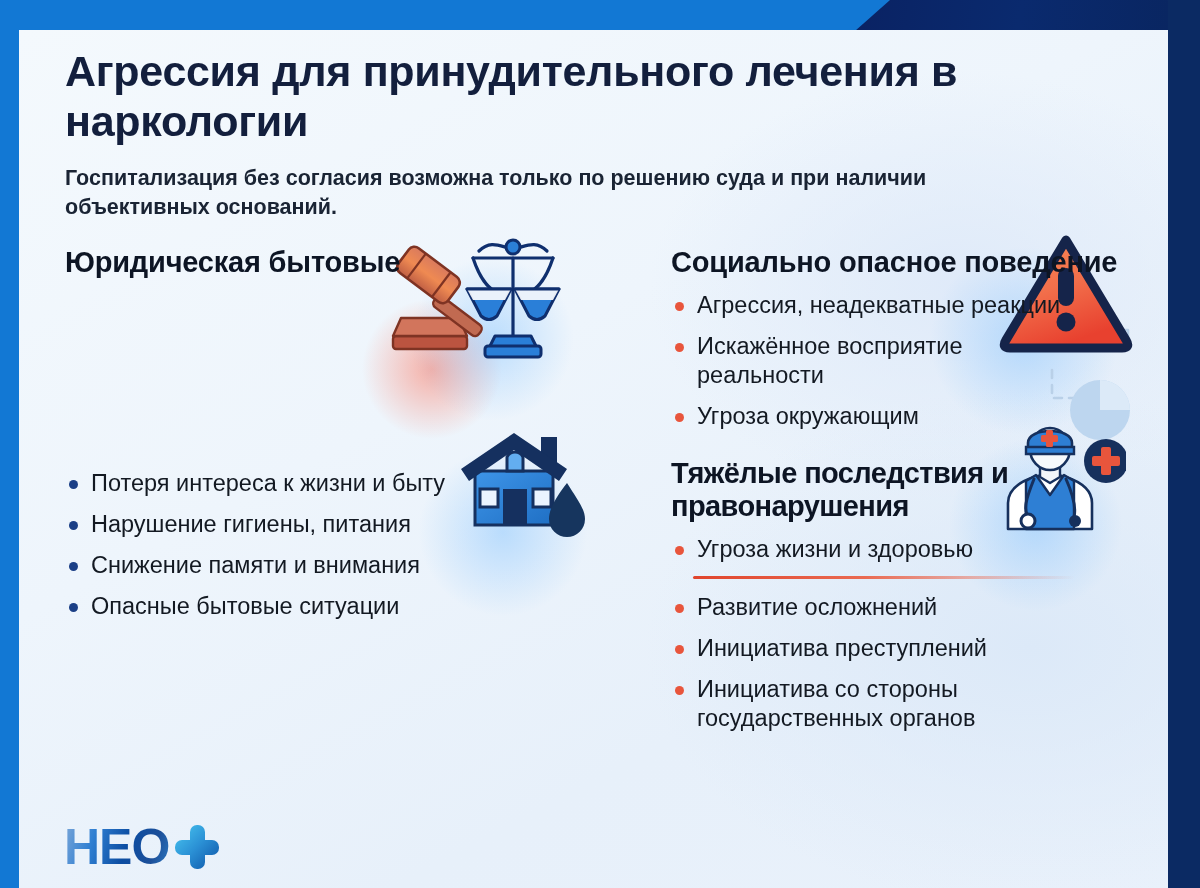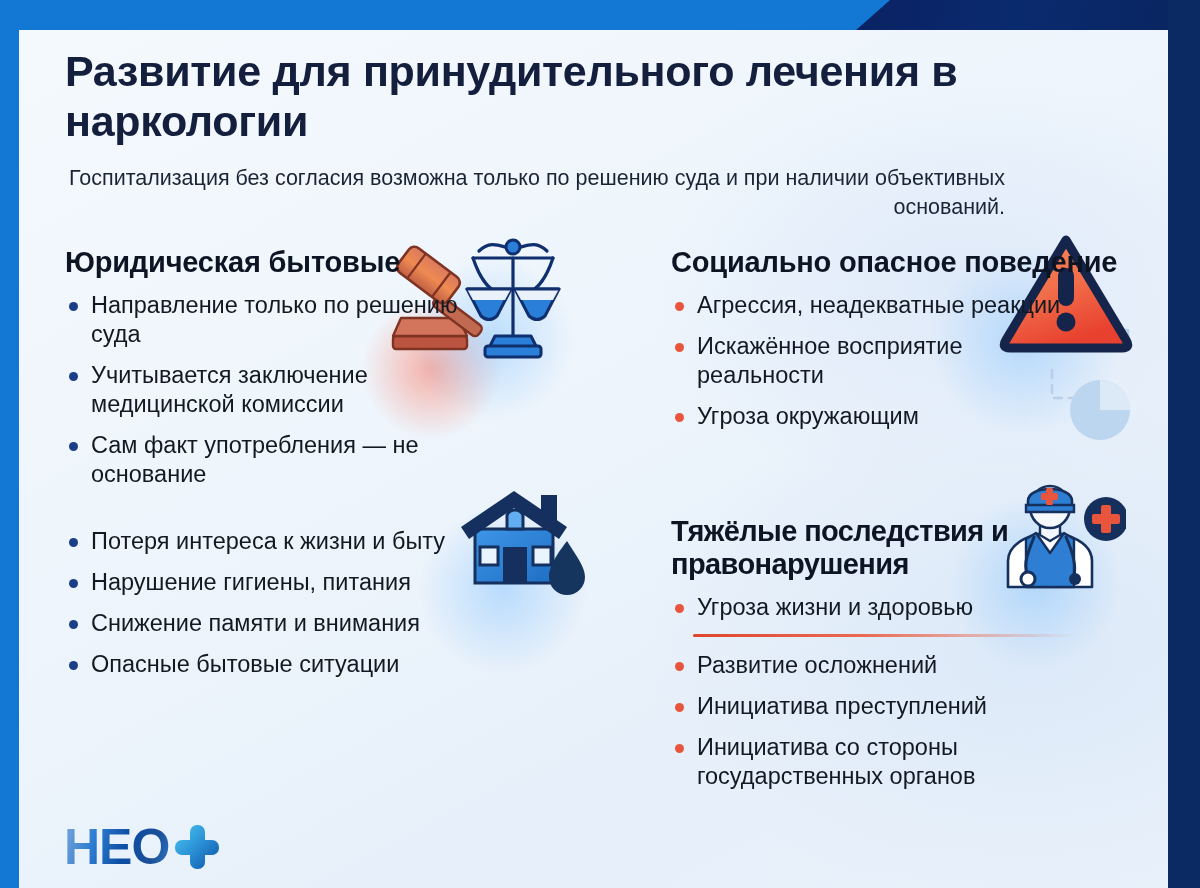--- a/index.html
+++ b/index.html
@@ -77,25 +77,24 @@
     font-size: 43px;
     font-weight: 700;
     line-height: 1.17;
     color: #131f3d;
     letter-spacing: -0.3px;
     max-width: 960px;
   }
   .subtitle {
     margin-top: 17px;
     font-size: 21.5px;
-    font-weight: 400;
+    font-weight: 700;
     line-height: 1.38;
     color: #1a2434;
     max-width: 940px;
-    text-align: right;
   }
 
   
   .grid {
     position: relative;
     margin-top: 23px;
     display: grid;
     grid-template-columns: 578px 1fr;
     grid-template-rows: auto auto;
     column-gap: 10px;
@@ -218,21 +217,21 @@
 <div id="poster">
 
   <div class="frame-top-blue"></div>
   <div class="frame-top-navy"></div>
   <div class="frame-right-navy"></div>
   <div class="frame-left-blue"></div>
 
   <div class="card">
     <div class="inner">
 
-      <h1 class="title">Развитие для принудительного лечения в наркологии</h1>
+      <h1 class="title">Агрессия для принудительного лечения в наркологии</h1>
       <p class="subtitle">Госпитализация без согласия возможна только по решению суда и при наличии объективных оснований.</p>
 
       <div class="grid">
 
         <section class="block b1">
 
           <div class="glow-red" style="top:48px; right:136px; width:150px; height:150px;"></div>
           <div class="glow-blue" style="top:8px; right:66px; width:170px; height:170px;"></div>
 
           <div class="art art-scales">
@@ -273,25 +272,20 @@
                 <linearGradient id="gavelGrad" x1="0" y1="0" x2="0" y2="1">
                   <stop offset="0%" stop-color="#d97a5e"></stop>
                   <stop offset="50%" stop-color="#ef8a52"></stop>
                   <stop offset="100%" stop-color="#c05f44"></stop>
                 </linearGradient>
               </defs>
             </svg>
           </div>
 
           <h2 class="block-head">Юридическая бытовые</h2>
-          <ul class="bullets dot-blue">
-            <li>Направление только по решению суда</li>
-            <li>Учитывается заключение медицинской комиссии</li>
-            <li>Сам факт употребления — не основание</li>
-          </ul>
         </section>
 
         <section class="block b2">
 
           <div class="glow-blue" style="top:0px; right:8px; width:200px; height:190px;"></div>
 
           <svg class="art" style="top:60px; right:-4px;" width="140" height="140" viewBox="0 0 140 140" aria-hidden="true">
             <path d="M118 24 H132 V44" fill="none" stroke="#b9d0e8" stroke-width="2.6" stroke-linecap="round" stroke-linejoin="round"></path>
             <path d="M56 64 V92 H88" fill="none" stroke="#b9d0e8" stroke-width="2.6" stroke-dasharray="8 7" stroke-linecap="round" stroke-linejoin="round"></path>
             <line x1="122" y1="92" x2="122" y2="112" stroke="#b9d0e8" stroke-width="2.6" stroke-linecap="round"></line>

